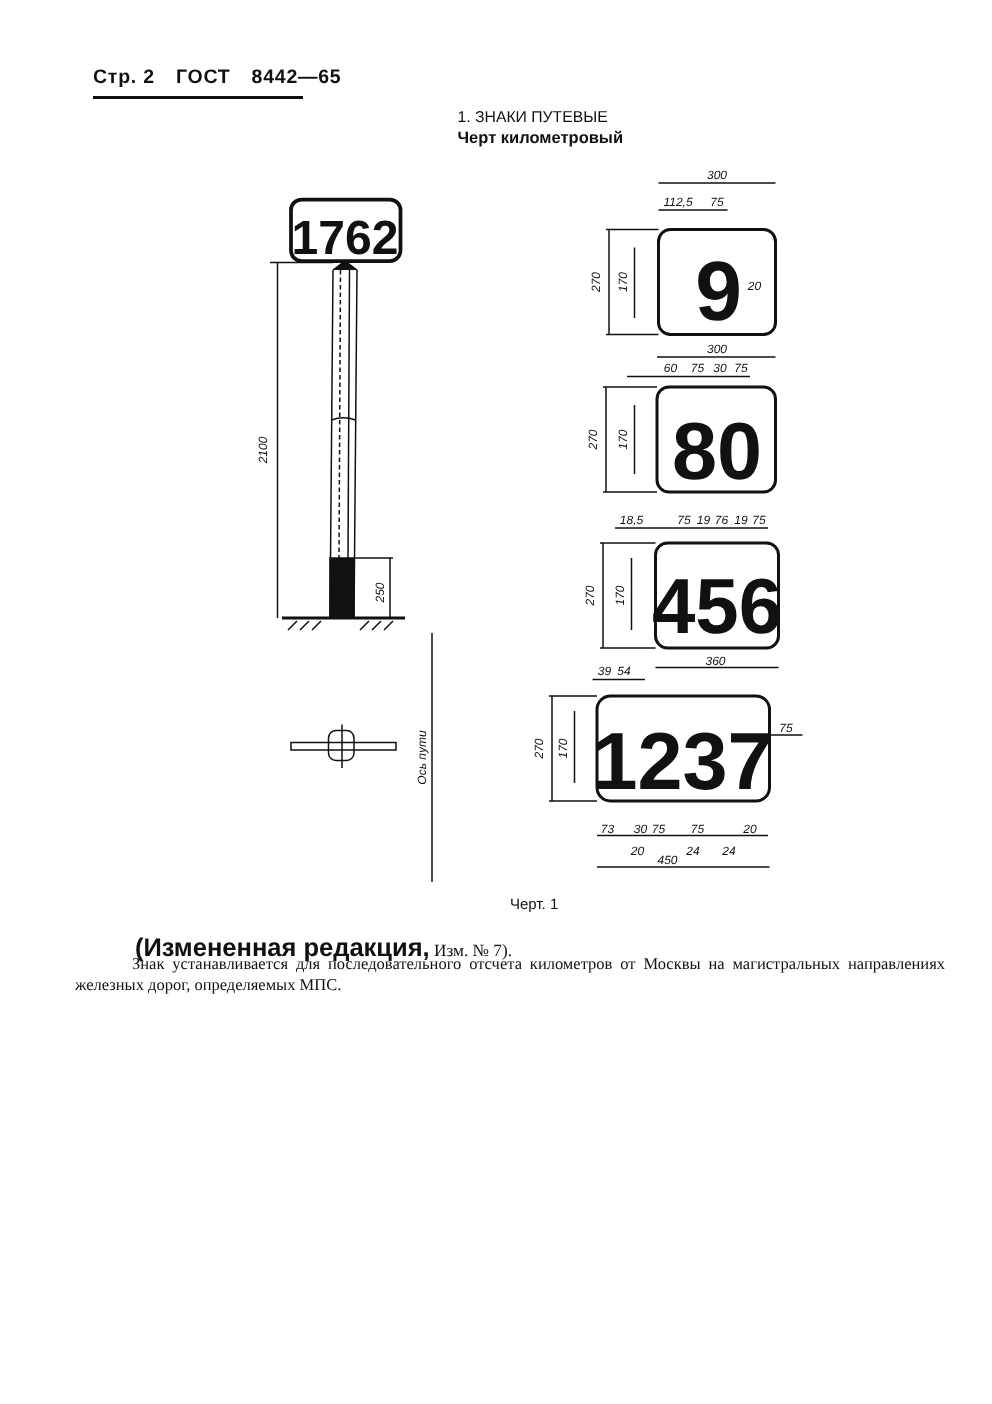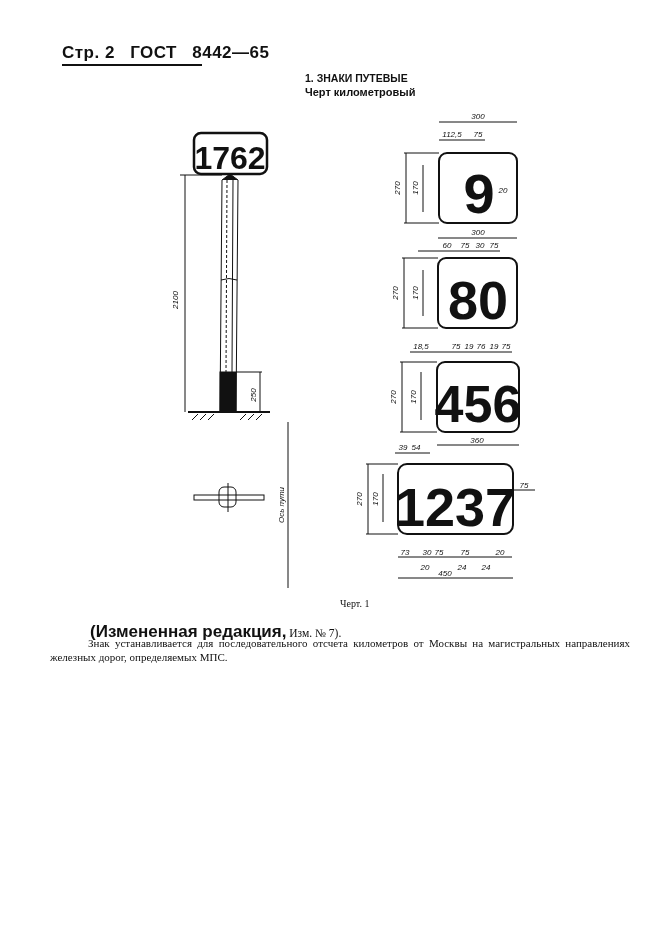--- a/index.html
+++ b/index.html
@@ -1,23 +1,23 @@
 <!DOCTYPE html>
 <html><head>
 <meta charset="utf-8">
 <style>
   html,body{margin:0;padding:0;background:#fff;}
   body{width:661px;height:936px;position:relative;overflow:hidden;font-family:"DejaVu Serif",serif;color:#111;}
-  .hdr{position:absolute;left:62px;top:43px;font-family:"Liberation Sans",sans-serif;font-weight:bold;font-size:17px;letter-spacing:0.5px;}
+  .hdr{position:absolute;left:62px;top:43px;font-family:"Liberation Sans",sans-serif;font-weight:bold;font-size:13px;letter-spacing:0.5px;}
   .hdr span{margin-right:10px;}
   .hdr-line{position:absolute;left:62px;top:64px;width:140px;height:2px;background:#111;}
-  .sec{position:absolute;left:305px;top:72px;font-family:"Liberation Sans",sans-serif;font-weight:bold;font-size:10.5px;}
+  .sec{position:absolute;left:305px;top:72px;font-family:"Liberation Sans",sans-serif;font-weight:normal;font-size:10.5px;}
   .sub{position:absolute;left:305px;top:86px;font-family:"Liberation Sans",sans-serif;font-weight:bold;font-size:11px;}
   svg{position:absolute;left:0;top:0;}
-  .cap{position:absolute;left:340px;top:598px;font-size:10px;font-family:Liberation Serif, serif;text-align:right;}
+  .cap{position:absolute;left:340px;top:598px;font-size:10px;font-family:Liberation Sans, sans-serif;text-align:right;}
   .p1{position:absolute;left:90px;top:622px;font-size:11.5px;font-family:"Liberation Serif",serif;}
   .p1 b{font-family:"Liberation Sans",sans-serif;font-size:17px;}
   .p2{position:absolute;left:50px;top:636px;width:580px;font-size:11px;font-family:"Liberation Serif",serif;line-height:14px;text-indent:38px;text-align:justify;}
   .dim{font-family:"Liberation Sans",sans-serif;font-style:italic;font-size:8px;}
 </style>
 </head>
 <body>
 
 <div class="hdr">
   <span>Стр. 2</span>

